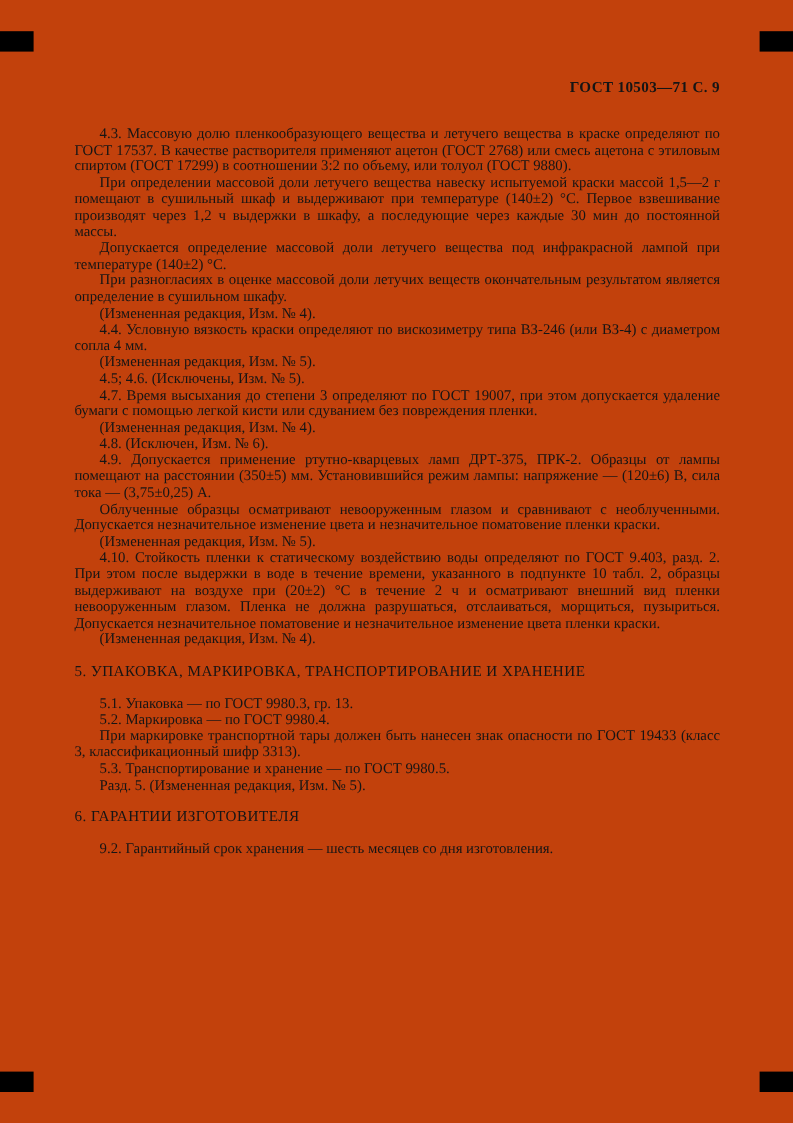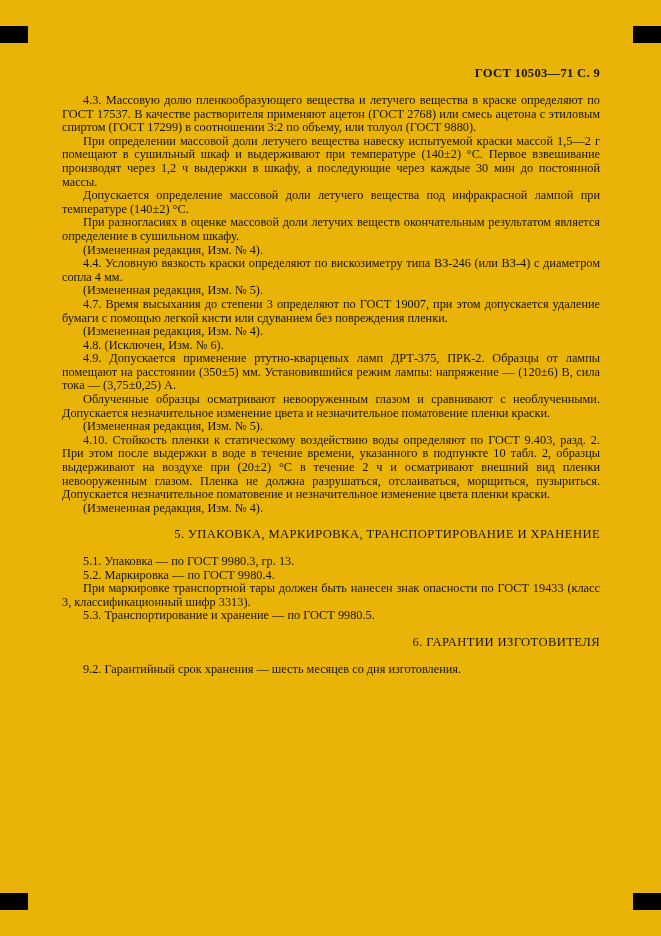--- a/index.html
+++ b/index.html
@@ -1,20 +1,20 @@
 <!DOCTYPE html>
 <html><head>
 <meta charset="utf-8">
 <style>
   html, body { margin: 0; padding: 0; background: #e8e8e8; }
   .page {
     position: relative;
     width: 661px;
     height: 936px;
-    background: #eab308;
+    background: #c2410c;
     font-family: "Liberation Serif", serif;
     color: #151515;
     overflow: hidden;
     margin: 0 auto;
   }
   .corner-mark {
     position: absolute;
     width: 28px;
     height: 17px;
     background: #000000;
@@ -29,35 +29,35 @@
     left: 62px;
     width: 538px;
     text-align: right;
     font-weight: bold;
     font-size: 12.6px;
     letter-spacing: 0.3px;
     white-space: nowrap;
   }
   .doc-body {
     position: absolute;
-    top: 94px;
+    top: 105px;
     left: 62px;
     width: 538px;
     font-size: 12.3px;
     line-height: 13.6px;
     text-align: justify;
   }
   .doc-body p {
     margin: 0;
     text-indent: 21px;
   }
   .doc-body h2 {
     font-size: 12.6px;
     font-weight: bold;
-    text-align: right;
+    text-align: left;
     text-indent: 0;
     letter-spacing: 0.4px;
     margin: 13px 0 13px 0;
   }
   .b { font-weight: normal; }
 </style>
 </head>
 <body>
 
 <div class="page">
@@ -69,29 +69,31 @@
   <div class="page-header">ГОСТ 10503—71 С. 9</div>
 
   <main class="doc-body">
       <p><span>4.3. Массовую долю пленкообразующего вещества и летучего вещества в краске определяют по ГОСТ 17537. В качестве растворителя применяют ацетон (ГОСТ 2768) или смесь ацетона с этиловым спиртом (ГОСТ 17299) в соотношении 3:2 по объему, или толуол (ГОСТ 9880).</span></p>
       <p><span>При определении массовой доли летучего вещества навеску испытуемой краски массой 1,5—2 г помещают в сушильный шкаф и выдерживают при температуре (140±2) °С. Первое взвешивание производят через 1,2 ч выдержки в шкафу, а последующие через каждые 30 мин до постоянной массы.</span></p>
       <p><span>Допускается определение массовой доли летучего вещества под инфракрасной лампой при температуре (140±2) °С.</span></p>
       <p><span>При разногласиях в оценке массовой доли летучих веществ окончательным результатом является определение в сушильном шкафу.</span></p>
       <p><span class="b">(Измененная редакция, Изм. № 4).</span></p>
       <p><span>4.4. Условную вязкость краски определяют по вискозиметру типа ВЗ-246 (или ВЗ-4) с диаметром сопла 4 мм.</span></p>
       <p><span class="b">(Измененная редакция, Изм. № 5).</span></p>
+      <p><span>4.5; 4.6. </span><span class="b">(Исключены, Изм. № 5).</span></p>
       <p><span>4.7. Время высыхания до степени 3 определяют по ГОСТ 19007, при этом допускается удаление бумаги с помощью легкой кисти или сдуванием без повреждения пленки.</span></p>
       <p><span class="b">(Измененная редакция, Изм. № 4).</span></p>
       <p><span>4.8. </span><span class="b">(Исключен, Изм. № 6).</span></p>
       <p><span>4.9. Допускается применение ртутно-кварцевых ламп ДРТ-375, ПРК-2. Образцы от лампы помещают на расстоянии (350±5) мм. Установившийся режим лампы: напряжение — (120±6) В, сила тока — (3,75±0,25) А.</span></p>
       <p><span>Облученные образцы осматривают невооруженным глазом и сравнивают с необлученными. Допускается незначительное изменение цвета и незначительное поматовение пленки краски.</span></p>
       <p><span class="b">(Измененная редакция, Изм. № 5).</span></p>
       <p><span>4.10. Стойкость пленки к статическому воздействию воды определяют по ГОСТ 9.403, разд. 2. При этом после выдержки в воде в течение времени, указанного в подпункте 10 табл. 2, образцы выдерживают на воздухе при (20±2) °С в течение 2 ч и осматривают внешний вид пленки невооруженным глазом. Пленка не должна разрушаться, отслаиваться, морщиться, пузыриться. Допускается незначительное поматовение и незначительное изменение цвета пленки краски.</span></p>
       <p><span class="b">(Измененная редакция, Изм. № 4).</span></p>
       <h2><span class="b">5. УПАКОВКА, МАРКИРОВКА, ТРАНСПОРТИРОВАНИЕ И ХРАНЕНИЕ</span></h2>
       <p><span>5.1. Упаковка — по ГОСТ 9980.3, гр. 13.</span></p>
       <p><span>5.2. Маркировка — по ГОСТ 9980.4.</span></p>
       <p><span>При маркировке транспортной тары должен быть нанесен знак опасности по ГОСТ 19433 (класс 3, классификационный шифр 3313).</span></p>
       <p><span>5.3. Транспортирование и хранение — по ГОСТ 9980.5.</span></p>
+      <p><span>Разд. 5. </span><span class="b">(Измененная редакция, Изм. № 5).</span></p>
       <h2><span class="b">6. ГАРАНТИИ ИЗГОТОВИТЕЛЯ</span></h2>
       <p><span>9.2. Гарантийный срок хранения — шесть месяцев со дня изготовления.</span></p>
     </main>
 </div>
 
 </body></html>

